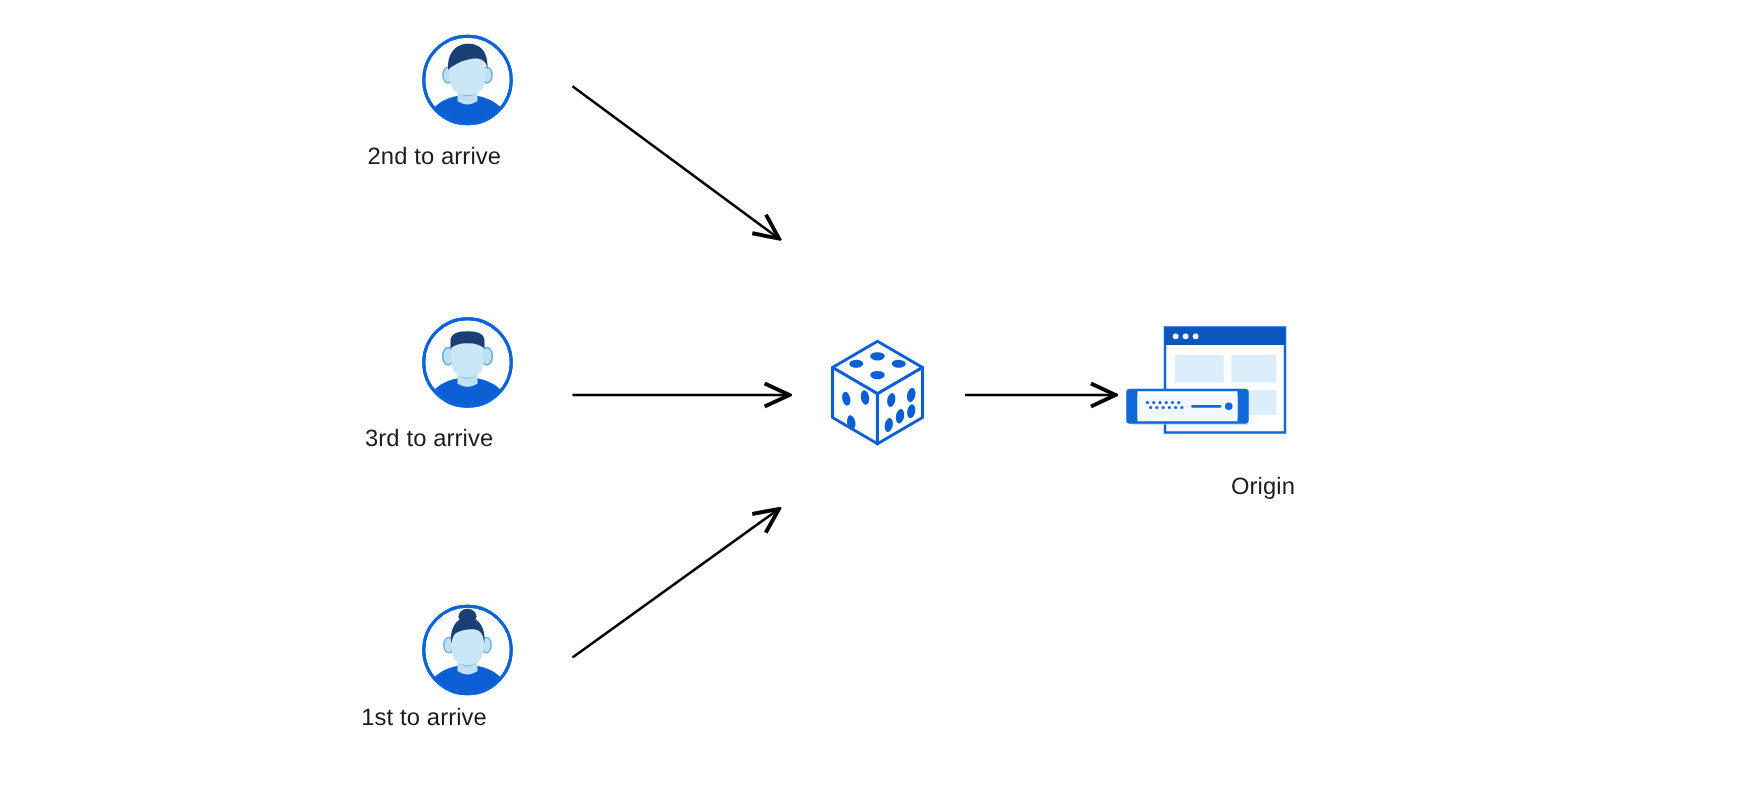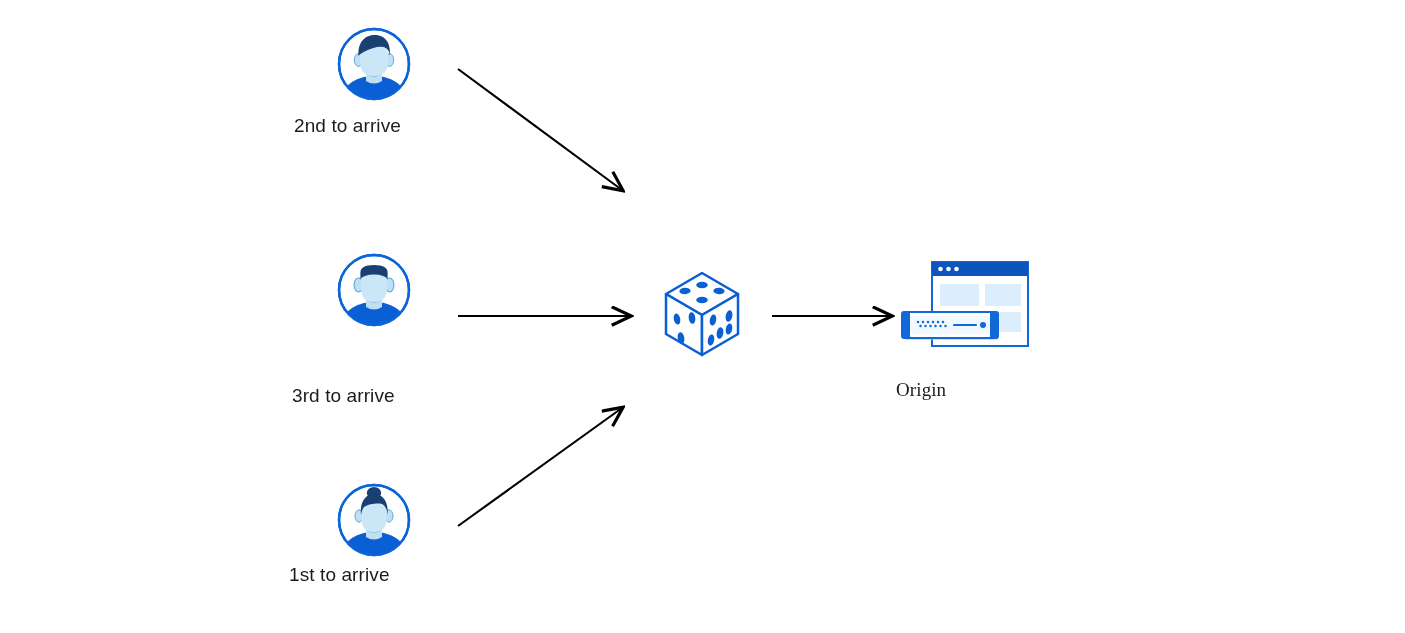--- a/index.html
+++ b/index.html
@@ -19,21 +19,21 @@
   .avatar-wrap {
     position: absolute;
     width: 76px;
     height: 76px;
   }
   .node-label {
     position: absolute;
     font-size: 19px;
     color: #1c1c1c;
     font-family: "Liberation Sans", sans-serif;
-    text-align: left;
+    text-align: right;
     white-space: nowrap;
     letter-spacing: 0.1px;
   }
   svg.arrow-layer {
     position: absolute;
     left: 0;
     top: 0;
     width: 1405px;
     height: 633px;
     overflow: visible;
@@ -115,21 +115,21 @@
         <ellipse cx="22.5" cy="33" rx="4.4" ry="7" fill="#bfdff3" stroke="#5aa8dd" stroke-width="1.1"></ellipse>
         <ellipse cx="53.5" cy="33" rx="4.4" ry="7" fill="#bfdff3" stroke="#5aa8dd" stroke-width="1.1"></ellipse>
         <path d="M25 26 Q25 15 38 15 Q51 15 51 26 L51 36 Q51 50 38 50 Q25 50 25 36 Z" fill="#cbe7f7"></path>
 
         <path d="M24.4 27 L24.4 20.5 Q24.4 13 38 13 Q51.6 13 51.6 20.5 L51.6 27
                  Q48 22.5 38 22.5 Q28 22.5 24.4 27 Z" fill="#193f73"></path>
       </g>
       <circle cx="38" cy="38" r="35" fill="none" stroke="#0b65d8" stroke-width="2.4"></circle>
     </svg>
   </div>
-  <div class="node-label" style="left:336px; top:341px; width:80px; transform:translateX(-44px);margin-top:44px;">3rd to arrive</div>
+  <div class="node-label" style="left:336px; top:341px; width:80px; transform:translateX(-44px);">3rd to arrive</div>
 
   <div class="avatar-wrap" style="left:336px; top:482px;">
     <svg width="76" height="76" viewBox="0 0 76 76">
       <defs>
         <clipPath id="clipC">
             <circle cx="38" cy="38" r="35"></circle>
           </clipPath>
       </defs>
       <circle cx="38" cy="38" r="35" fill="#ffffff" stroke="#0b65d8" stroke-width="2.4"></circle>
       <g clip-path="url(#clipC)">
@@ -218,15 +218,15 @@
         <circle cx="34.5" cy="70" r="1.25"></circle>
           <circle cx="39.5" cy="70" r="1.25"></circle>
         <circle cx="44.5" cy="70" r="1.25"></circle>
           <circle cx="49.5" cy="70" r="1.25"></circle>
       </g>
 
       <line x1="58" y1="69" x2="80" y2="69" stroke="#1168d9" stroke-width="2.2" stroke-linecap="round"></line>
       <circle cx="87" cy="69" r="3" fill="#1168d9"></circle>
     </svg>
   </div>
-  <div class="node-label" style="left:896px; top:379px; width:140px;font-family:Liberation Serif, serif;">Origin</div>
+  <div class="node-label" style="left:896px; top:379px; width:140px;">Origin</div>
 
 </div>
 
 </body></html>

